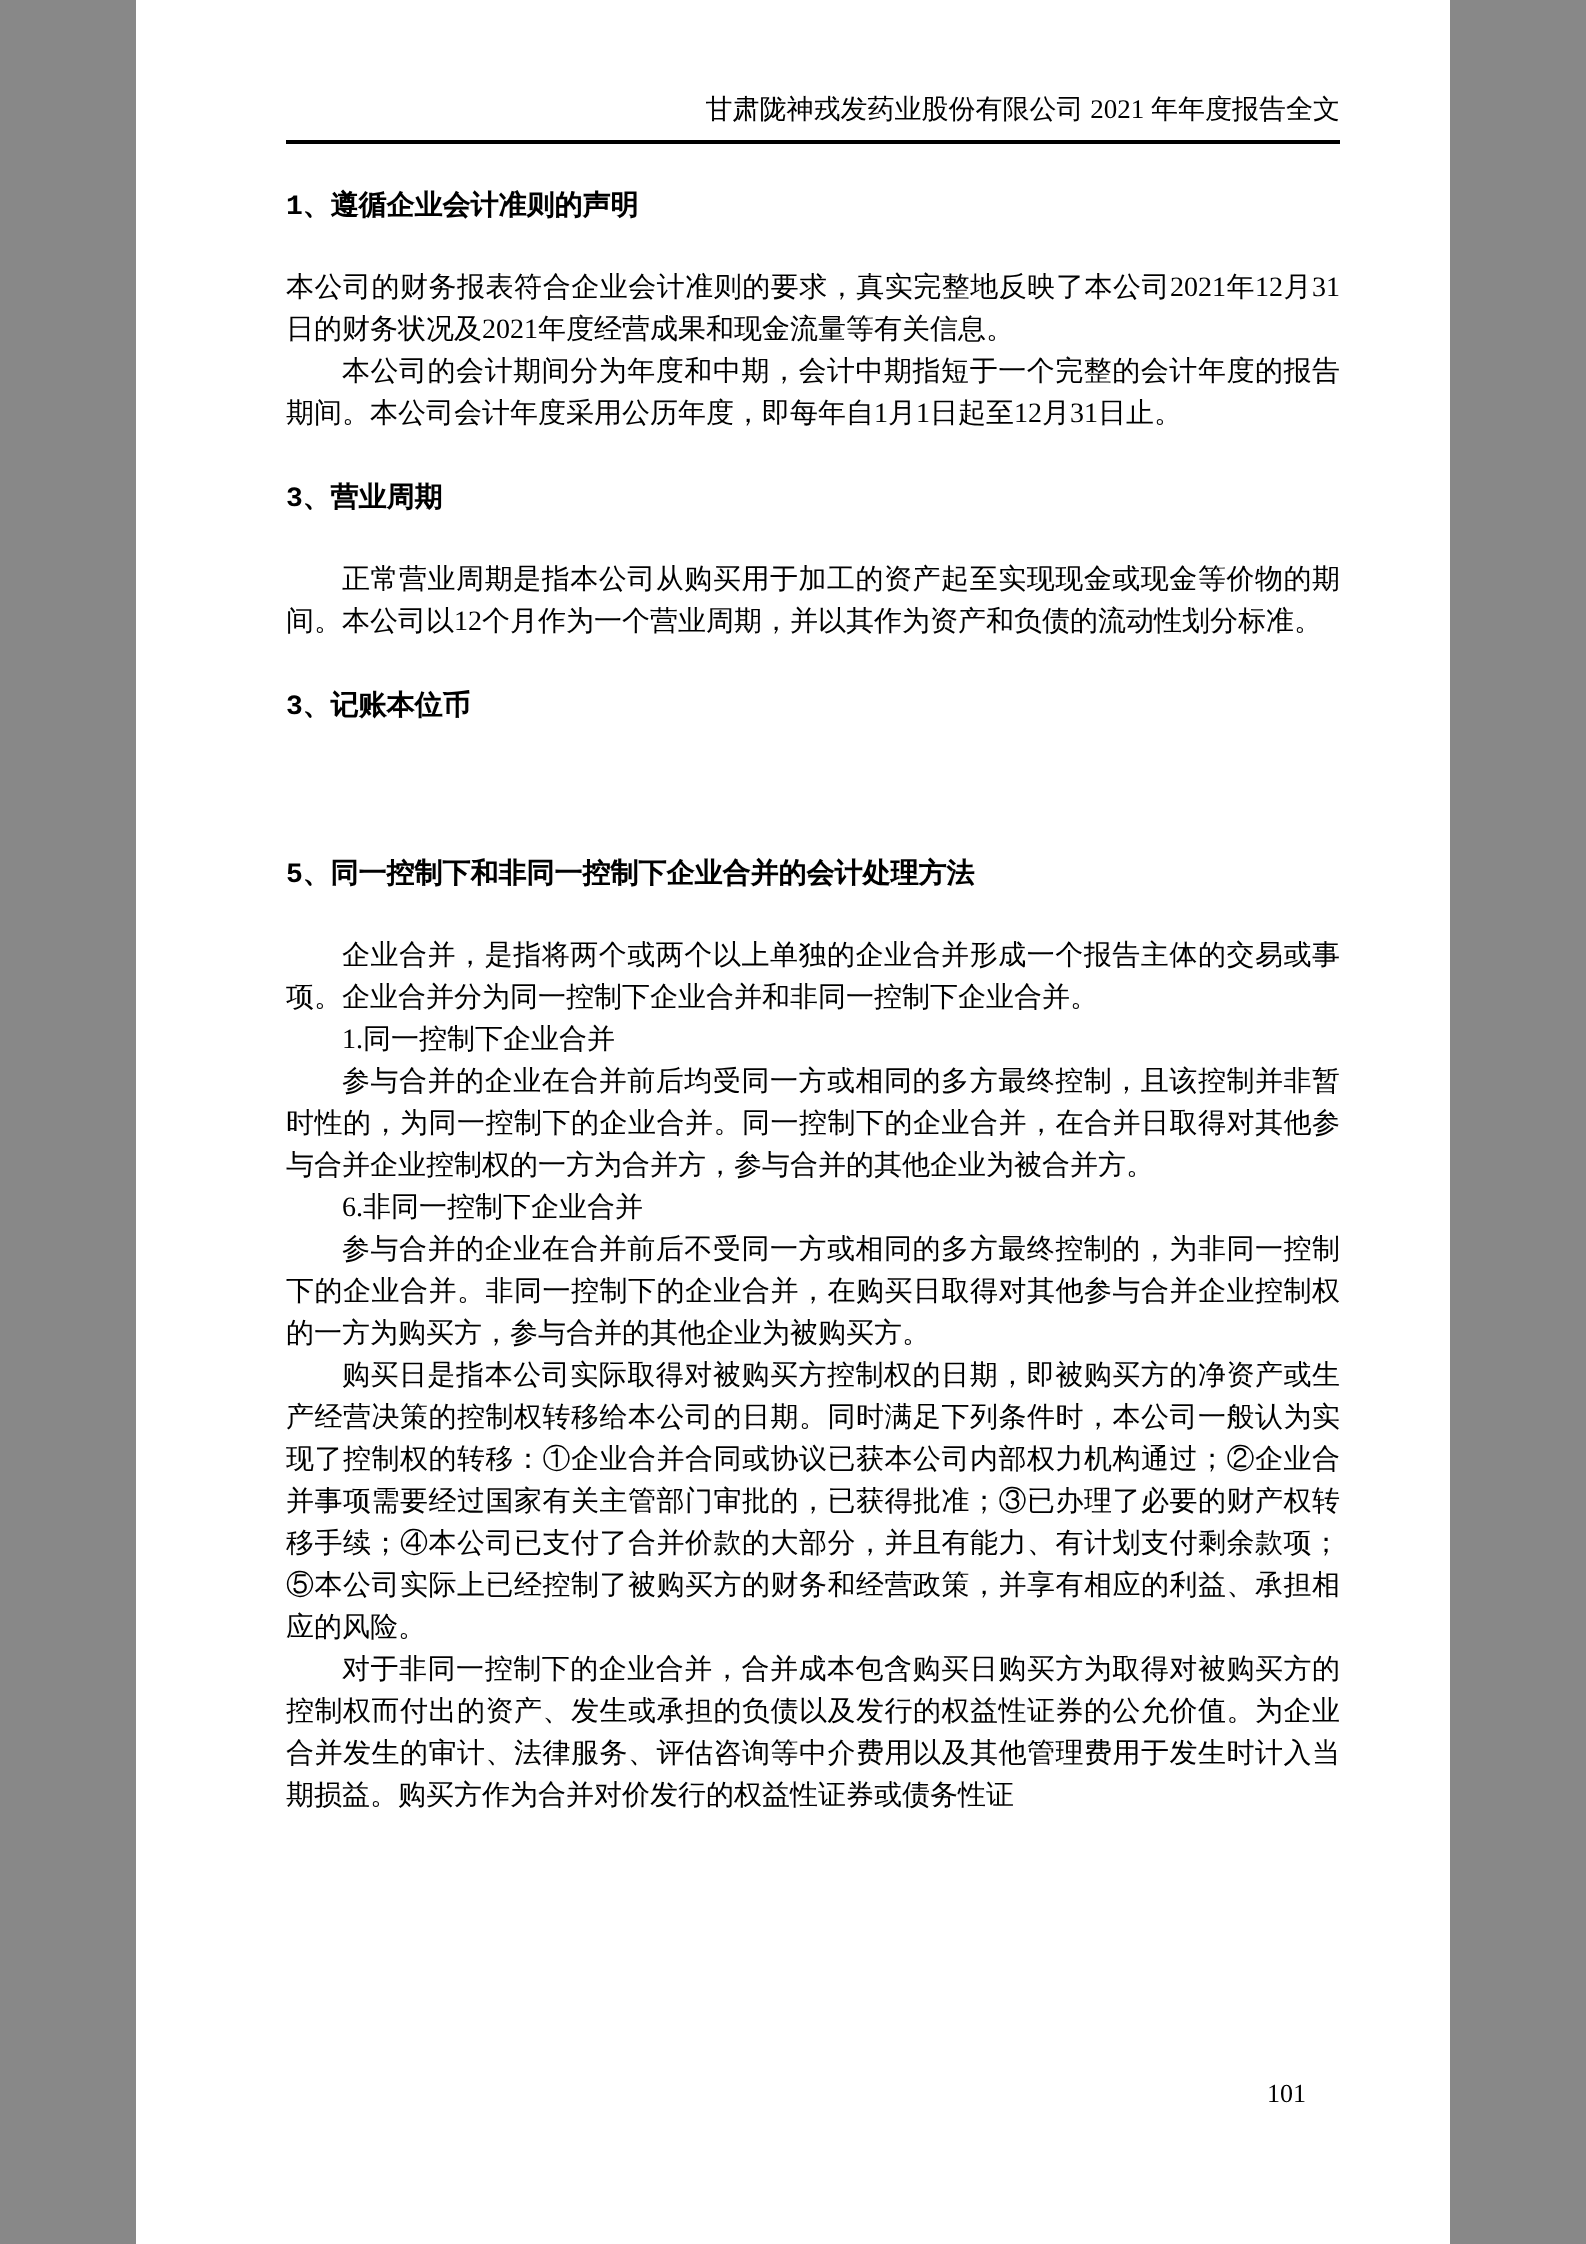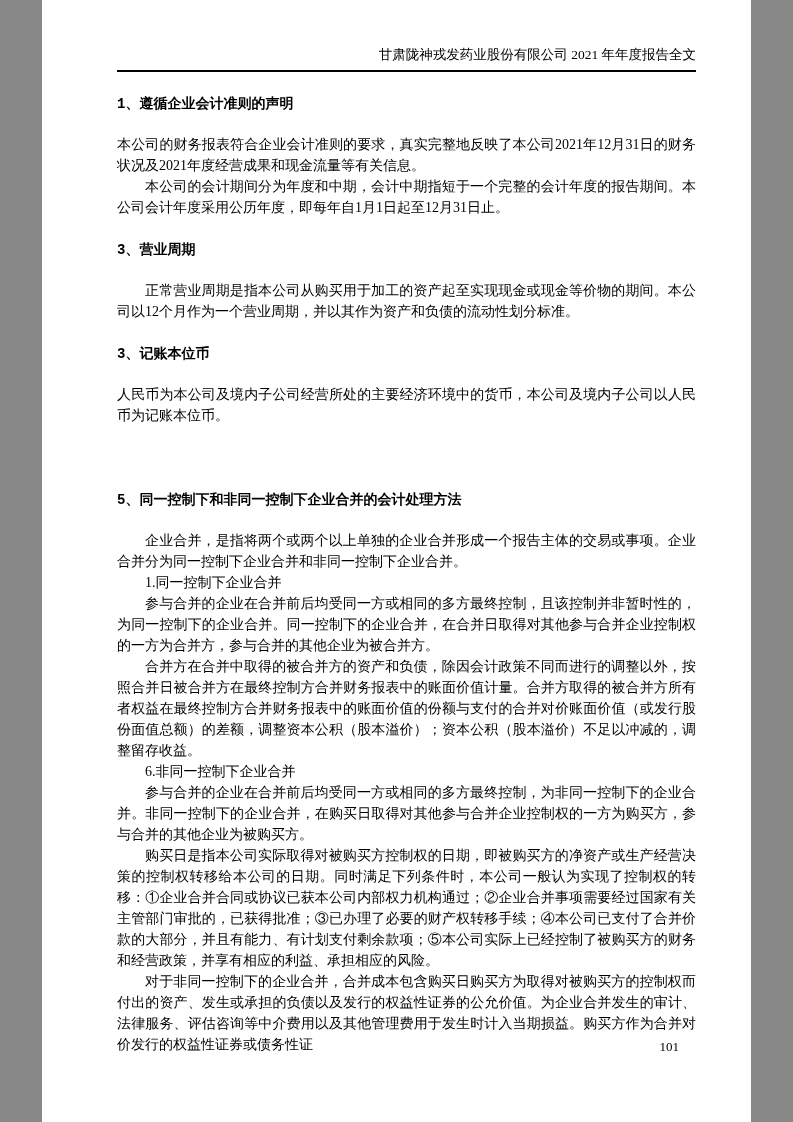--- a/index.html
+++ b/index.html
@@ -1,19 +1,19 @@
 <!DOCTYPE html>
 <html><head>
 <meta charset="utf-8">
 <style>
   * { margin: 0; padding: 0; box-sizing: border-box; }
   html, body { background: #888; }
   .page {
     position: relative;
-    width: 709px;
+    width: 657px;
     height: 1122px;
     margin: 0 auto;
     background: #ffffff;
     color: #000000;
     font-family: "Liberation Serif", "DejaVu Serif", serif;
     overflow: hidden;
   }
   .content {
     padding: 0 55px 0 75px;
   }
@@ -73,31 +73,29 @@
       <p class="para">本公司的会计期间分为年度和中期，会计中期指短于一个完整的会计年度的报告期间。本公司会计年度采用公历年度，即每年自1月1日起至12月31日止。</p>
     </div>
 
     <div class="section section-3">
       <div class="section-heading">3、营业周期</div>
       <p class="para">正常营业周期是指本公司从购买用于加工的资产起至实现现金或现金等价物的期间。本公司以12个月作为一个营业周期，并以其作为资产和负债的流动性划分标准。</p>
     </div>
 
     <div class="section section-4">
       <div class="section-heading">3、记账本位币</div>
-      <p class="para noindent">人民币为本公司及境内子公司经营所处的主要经济环境中的货币，本公司及境内子公司以人民币为记账本位币。</p>
     </div>
 
     <div class="section section-5">
       <div class="section-heading">5、同一控制下和非同一控制下企业合并的会计处理方法</div>
       <p class="para">企业合并，是指将两个或两个以上单独的企业合并形成一个报告主体的交易或事项。企业合并分为同一控制下企业合并和非同一控制下企业合并。</p>
       <p class="para">1.同一控制下企业合并</p>
       <p class="para">参与合并的企业在合并前后均受同一方或相同的多方最终控制，且该控制并非暂时性的，为同一控制下的企业合并。同一控制下的企业合并，在合并日取得对其他参与合并企业控制权的一方为合并方，参与合并的其他企业为被合并方。</p>
-      <p class="para">合并方在合并中取得的被合并方的资产和负债，除因会计政策不同而进行的调整以外，按照合并日被合并方在最终控制方合并财务报表中的账面价值计量。合并方取得的被合并方所有者权益在最终控制方合并财务报表中的账面价值的份额与支付的合并对价账面价值（或发行股份面值总额）的差额，调整资本公积（股本溢价）；资本公积（股本溢价）不足以冲减的，调整留存收益。</p>
       <p class="para">6.非同一控制下企业合并</p>
-      <p class="para">参与合并的企业在合并前后均受同一方或相同的多方最终控制，为非同一控制下的企业合并。非同一控制下的企业合并，在购买日取得对其他参与合并企业控制权的一方为购买方，参与合并的其他企业为被购买方。</p>
+      <p class="para">参与合并的企业在合并前后不受同一方或相同的多方最终控制的，为非同一控制下的企业合并。非同一控制下的企业合并，在购买日取得对其他参与合并企业控制权的一方为购买方，参与合并的其他企业为被购买方。</p>
       <p class="para">购买日是指本公司实际取得对被购买方控制权的日期，即被购买方的净资产或生产经营决策的控制权转移给本公司的日期。同时满足下列条件时，本公司一般认为实现了控制权的转移：①企业合并合同或协议已获本公司内部权力机构通过；②企业合并事项需要经过国家有关主管部门审批的，已获得批准；③已办理了必要的财产权转移手续；④本公司已支付了合并价款的大部分，并且有能力、有计划支付剩余款项；⑤本公司实际上已经控制了被购买方的财务和经营政策，并享有相应的利益、承担相应的风险。</p>
       <p class="para">对于非同一控制下的企业合并，合并成本包含购买日购买方为取得对被购买方的控制权而付出的资产、发生或承担的负债以及发行的权益性证券的公允价值。为企业合并发生的审计、法律服务、评估咨询等中介费用以及其他管理费用于发生时计入当期损益。购买方作为合并对价发行的权益性证券或债务性证</p>
     </div>
 
   </div>
 
   <div class="page-number">101</div>
 </div>
 
 </body></html>

